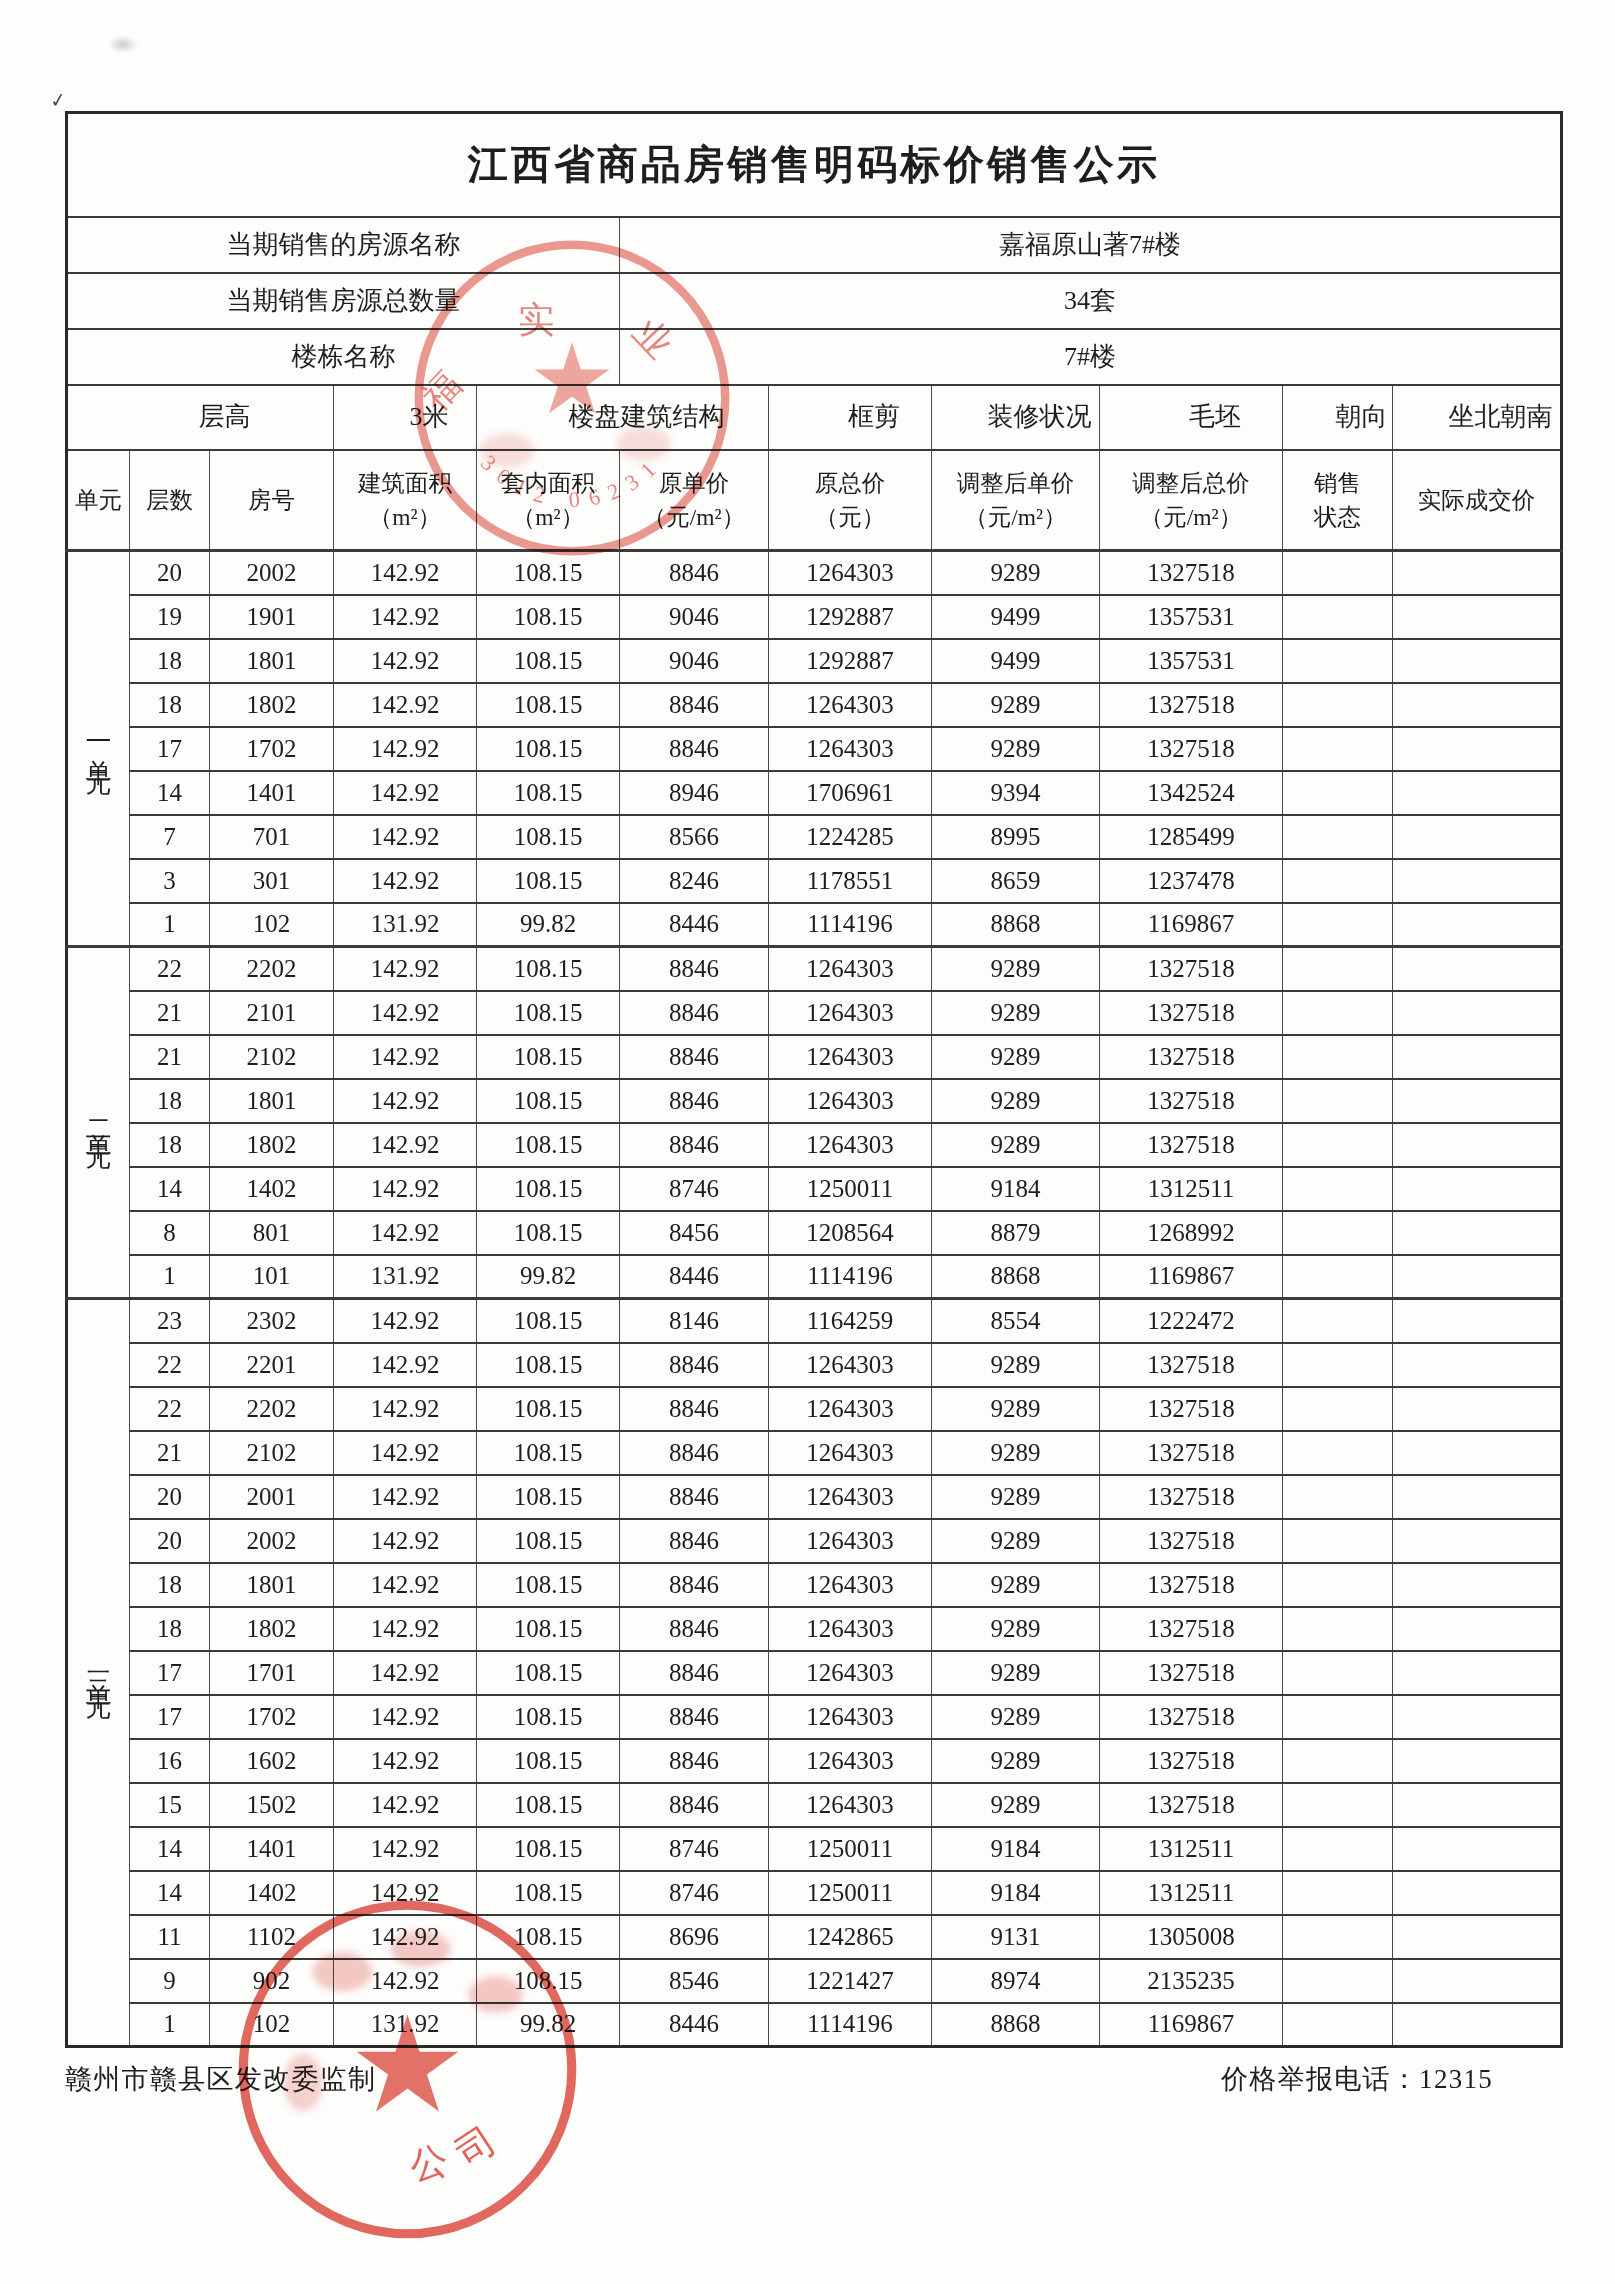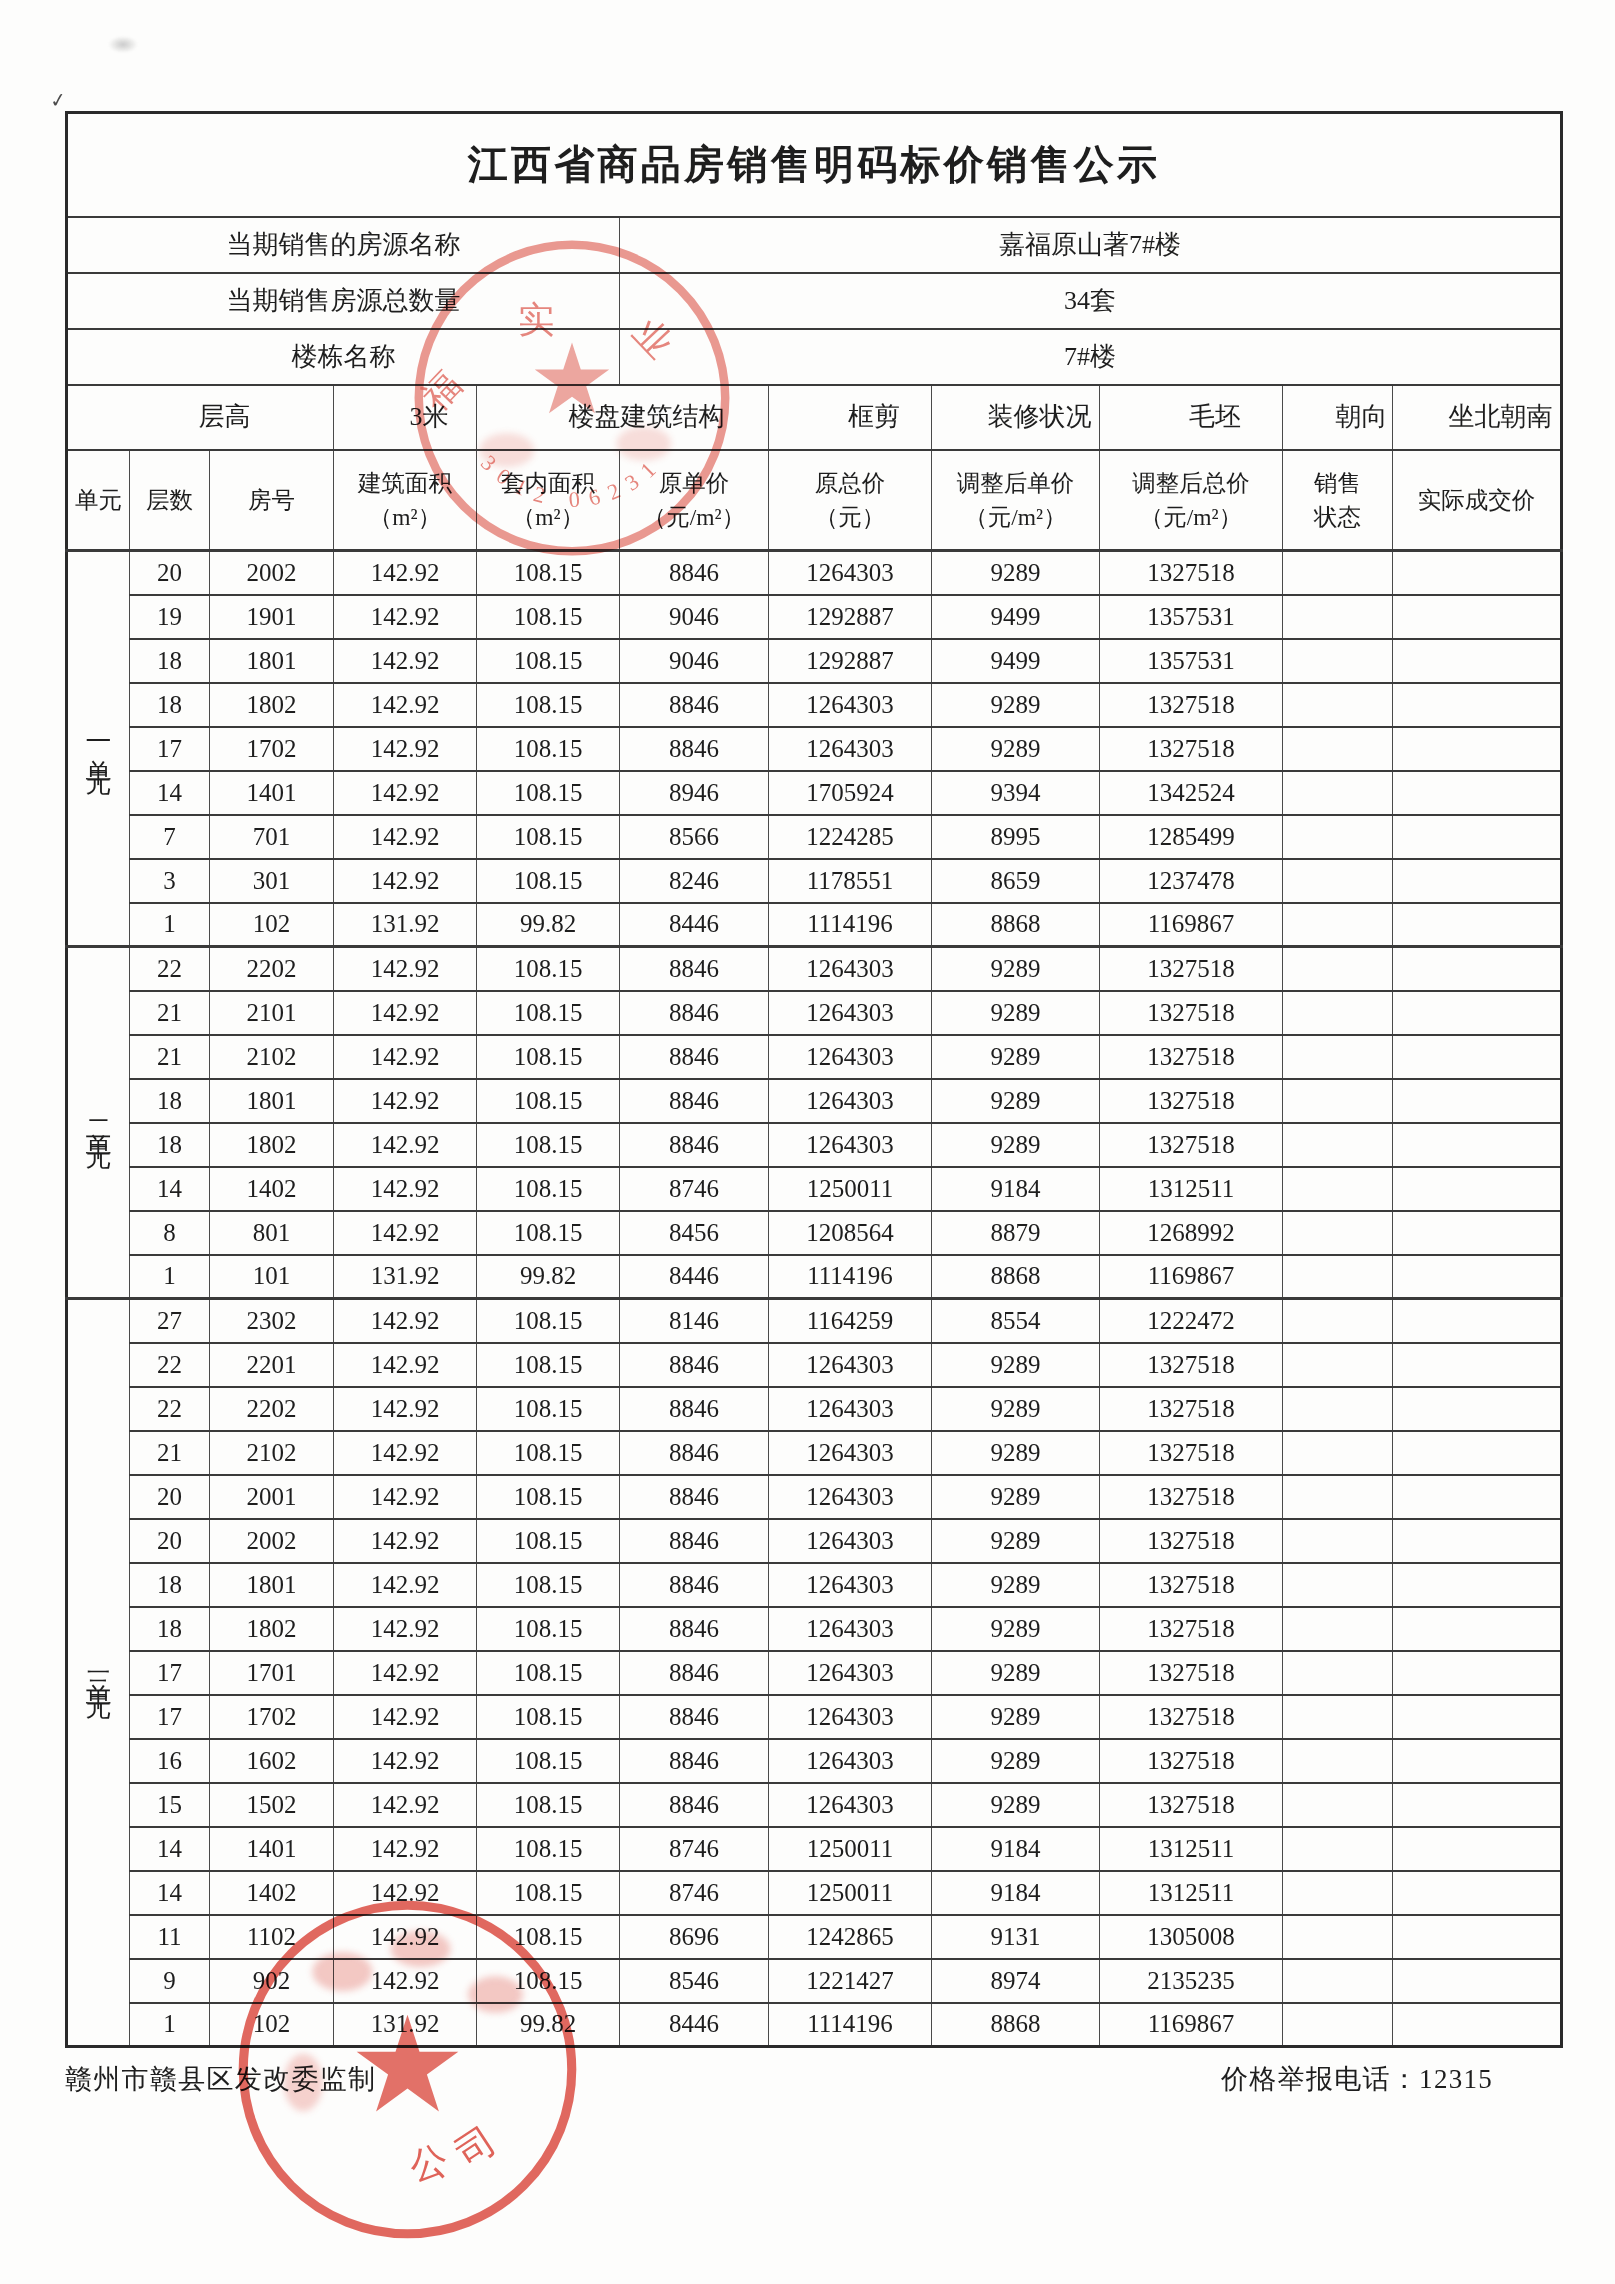--- a/index.html
+++ b/index.html
@@ -192,21 +192,21 @@
           <td>1327518</td>
           <td></td>
           <td></td>
         </tr>
         <tr>
           <td>14</td>
           <td>1401</td>
           <td>142.92</td>
           <td>108.15</td>
           <td>8946</td>
-          <td>1705924</td>
+          <td>1706961</td>
           <td>9394</td>
           <td>1342524</td>
           <td></td>
           <td></td>
         </tr>
         <tr>
           <td>7</td>
           <td>701</td>
           <td>142.92</td>
           <td>108.15</td>
@@ -333,21 +333,21 @@
           <td>99.82</td>
           <td>8446</td>
           <td>1114196</td>
           <td>8868</td>
           <td>1169867</td>
           <td></td>
           <td></td>
         </tr>
         <tr class="section-start">
           <td rowspan="17" class="unit-cell"><span class="vtext">三单元</span></td>
-          <td>27</td>
+          <td>23</td>
           <td>2302</td>
           <td>142.92</td>
           <td>108.15</td>
           <td>8146</td>
           <td>1164259</td>
           <td>8554</td>
           <td>1222472</td>
           <td></td>
           <td></td>
         </tr>

